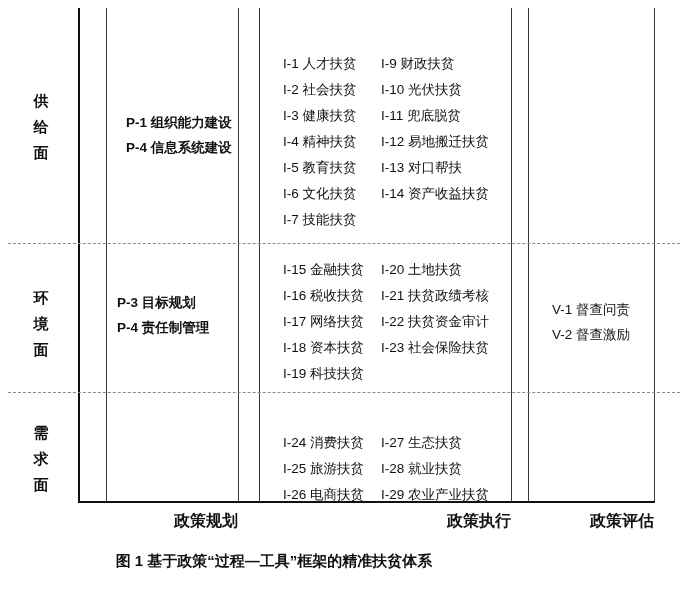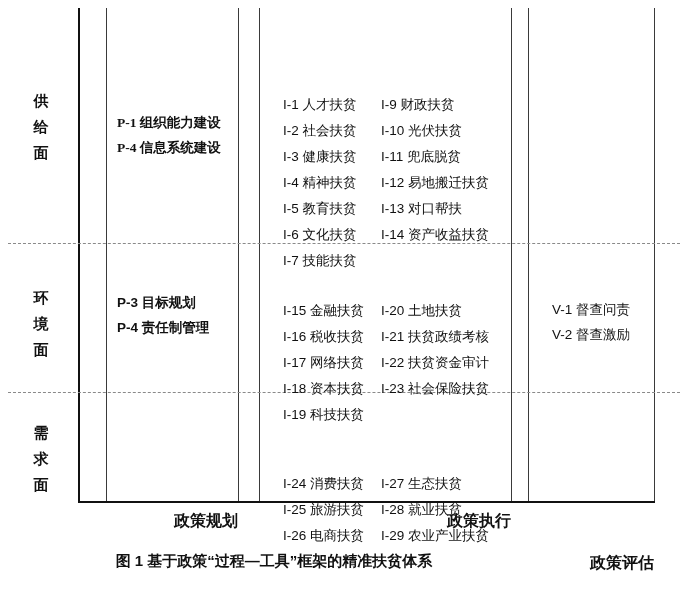--- a/index.html
+++ b/index.html
@@ -87,25 +87,25 @@
   .cell {
     position: absolute;
     font-size: 13.5px;
     line-height: 25px;
     color: #111;
     white-space: nowrap;
   }
   .cell .line { display: block; }
 
   
-  .cell.p1 { left: 117px; top: 110px; font-weight: bold; font-family: Liberation Serif, serif; }
+  .cell.p1 { left: 126px; top: 110px; font-weight: bold; }
   .cell.p2 { left: 117px; top: 290px; font-weight: bold; }
 
   
-  .icell { position: absolute; display: flex; margin-top: 41px; }
+  .icell { position: absolute; display: flex; }
   .icell .sub { display: block; }
   .icell .sub .line {
     display: block;
     font-size: 13.5px;
     line-height: 26px;
     color: #111;
     white-space: nowrap;
   }
   .icell .sub.left { width: 98px; }
 
@@ -120,21 +120,21 @@
   .axis-label {
     position: absolute;
     top: 511px;
     font-size: 16px;
     font-weight: bold;
     color: #111;
     text-align: right;
   }
   .axis-label.a1 { left: 106px; width: 132px; }
   .axis-label.a2 { left: 259px; width: 252px; }
-  .axis-label.a3 { left: 528px; width: 126px; margin-top: 42px; }
+  .axis-label.a3 { left: 528px; width: 126px; }
 
   
   .caption {
     position: absolute;
     left: 0;
     top: 552px;
     width: 548px;
     text-align: center;
     font-size: 15px;
     font-weight: bold;

